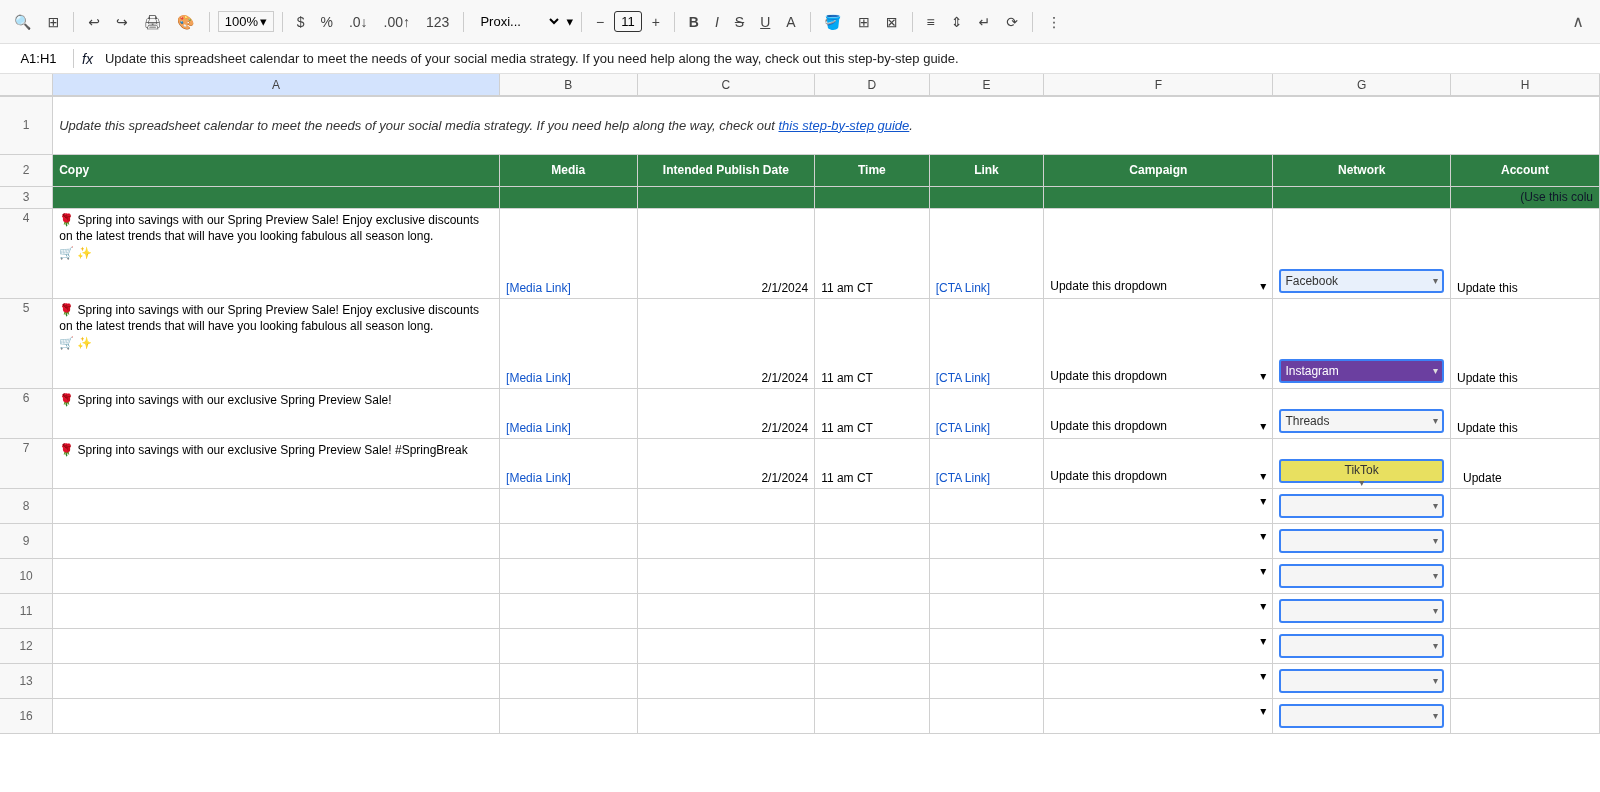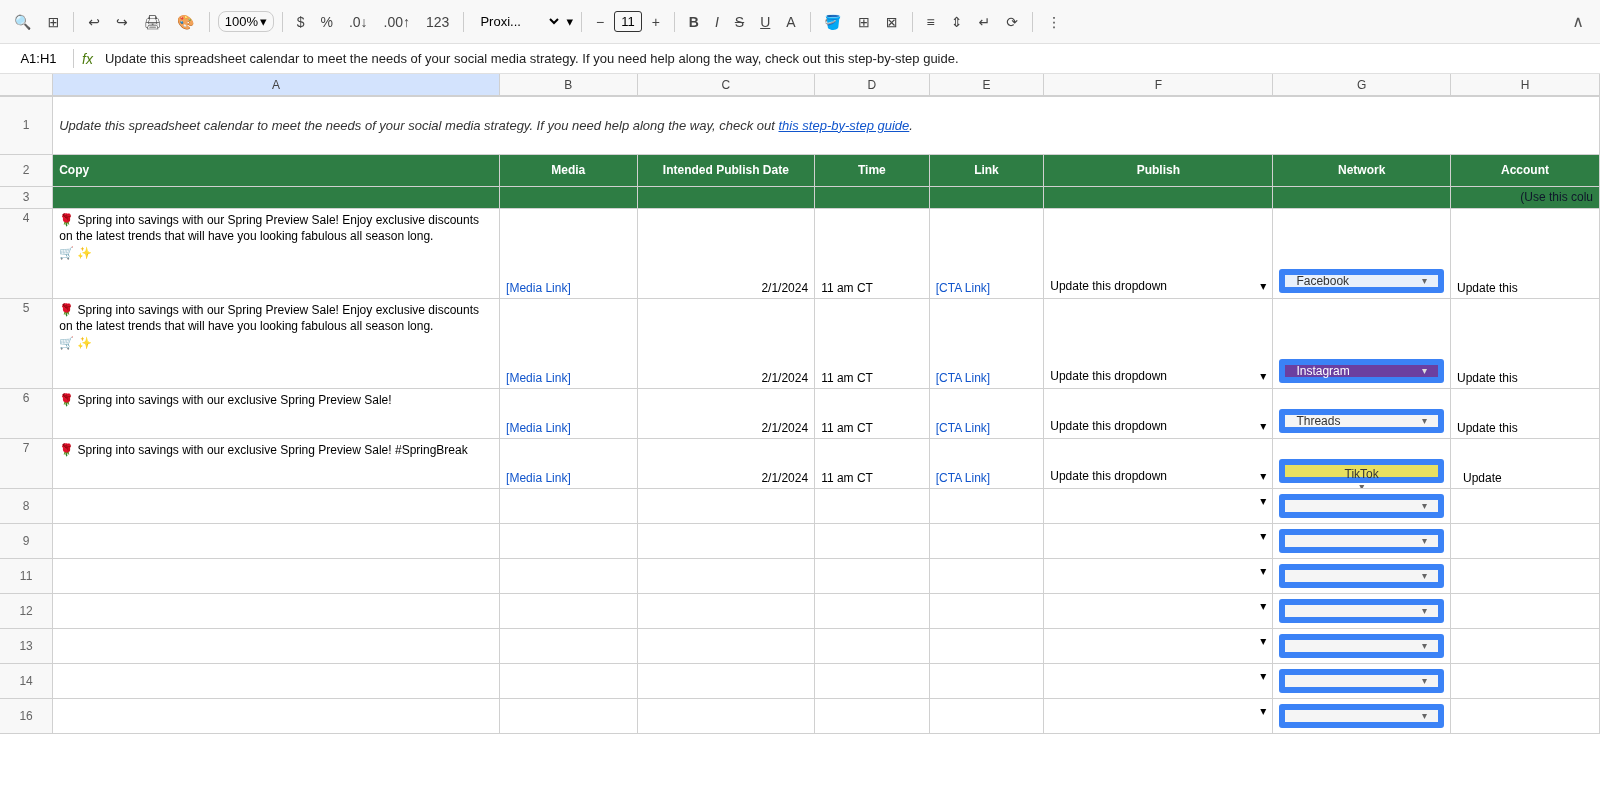--- a/index.html
+++ b/index.html
@@ -24,21 +24,21 @@
       font-size: 14px;
       color: #444;
       display: flex;
       align-items: center;
     }
     .toolbar-separator { width: 1px; height: 20px; background: #ccc; margin: 0 4px; }
     .toolbar-zoom {
       display: flex;
       align-items: center;
       border: 1px solid #ccc;
-      border-radius: 8px;
+      border-radius: 0;
       padding: 2px 6px;
       font-size: 13px;
       gap: 2px;
     }
     .toolbar-font-size {
       display: flex;
       align-items: center;
       border: 1px solid #333;
       border-radius: 3px;
       padding: 2px 6px;
@@ -58,21 +58,21 @@
     .cell-ref {
       width: 70px;
       border: none;
       border-right: 1px solid #ccc;
       padding: 2px 6px;
       font-size: 13px;
       text-align: center;
     }
     .formula-icon {
       padding: 0 8px;
-      color: #4d7c0f;
+      color: #0f172a;
       font-style: italic;
       font-size: 14px;
     }
     .formula-text {
       flex: 1;
       font-size: 13px;
       color: #222;
       padding: 2px 4px;
     }
 
@@ -169,23 +169,23 @@
       text-align: right;
       vertical-align: top;
       padding: 2px 4px;
     }
 
     
     .dropdown-cell {
       display: flex;
       align-items: center;
       justify-content: space-between;
-      border: 6px solid #3b82f6;
+      border: 2px solid #3b82f6;
       border-radius: 3px;
-      padding: 2px 11px;
+      padding: 2px 4px;
       font-size: 12px;
       height: 24px;
       margin: 2px 0;
     }
     .dropdown-cell.facebook { background: #e8f0fb; color: #333; }
     .dropdown-cell.instagram { background: #6b3fa0; color: #fff; }
     .dropdown-cell.threads { background: #f5f5f5; color: #333; }
     .dropdown-cell.tiktok { background: #e8e060; color: #333; flex-direction: column; }
     .dropdown-cell.empty { background: #f5f5f5; }
     .dropdown-arrow { font-size: 10px; color: #666; }
@@ -323,21 +323,21 @@
         </td>
       </tr>
 
       <tr class="row-2">
         <td class="row-num">2</td>
         <td class="cell header-cell header-cell-copy">Copy</td>
         <td class="cell header-cell">Media</td>
         <td class="cell header-cell">Intended Publish Date</td>
         <td class="cell header-cell">Time</td>
         <td class="cell header-cell">Link</td>
-        <td class="cell header-cell">Publish</td>
+        <td class="cell header-cell">Campaign</td>
         <td class="cell header-cell">Network</td>
         <td class="cell header-cell">Account</td>
       </tr>
 
       <tr class="row-3">
         <td class="row-num">3</td>
         <td class="cell" style="background:#2e7d44;"></td>
         <td class="cell" style="background:#2e7d44;"></td>
         <td class="cell" style="background:#2e7d44;"></td>
         <td class="cell" style="background:#2e7d44;"></td>
@@ -478,20 +478,41 @@
             </div>
           </td>
         <td class="cell">
             <div class="dropdown-cell empty">
               <span></span>
               <span class="dropdown-arrow">▾</span>
             </div>
           </td>
         <td class="cell"></td>
       </tr>
+      <tr class="row-10">
+        <td class="row-num">10</td>
+        <td class="cell"></td>
+        <td class="cell"></td>
+        <td class="cell"></td>
+        <td class="cell"></td>
+        <td class="cell"></td>
+        <td class="cell">
+            <div class="campaign-dropdown">
+              <span></span>
+              <span>▾</span>
+            </div>
+          </td>
+        <td class="cell">
+            <div class="dropdown-cell empty">
+              <span></span>
+              <span class="dropdown-arrow">▾</span>
+            </div>
+          </td>
+        <td class="cell"></td>
+      </tr>
       <tr class="row-11">
         <td class="row-num">11</td>
         <td class="cell"></td>
         <td class="cell"></td>
         <td class="cell"></td>
         <td class="cell"></td>
         <td class="cell"></td>
         <td class="cell">
             <div class="campaign-dropdown">
               <span></span>
@@ -522,41 +543,20 @@
         <td class="cell">
             <div class="dropdown-cell empty">
               <span></span>
               <span class="dropdown-arrow">▾</span>
             </div>
           </td>
         <td class="cell"></td>
       </tr>
       <tr class="row-13">
         <td class="row-num">13</td>
-        <td class="cell"></td>
-        <td class="cell"></td>
-        <td class="cell"></td>
-        <td class="cell"></td>
-        <td class="cell"></td>
-        <td class="cell">
-            <div class="campaign-dropdown">
-              <span></span>
-              <span>▾</span>
-            </div>
-          </td>
-        <td class="cell">
-            <div class="dropdown-cell empty">
-              <span></span>
-              <span class="dropdown-arrow">▾</span>
-            </div>
-          </td>
-        <td class="cell"></td>
-      </tr>
-      <tr class="row-14">
-        <td class="row-num">14</td>
         <td class="cell"></td>
         <td class="cell"></td>
         <td class="cell"></td>
         <td class="cell"></td>
         <td class="cell"></td>
         <td class="cell">
             <div class="campaign-dropdown">
               <span></span>
               <span>▾</span>
             </div>

